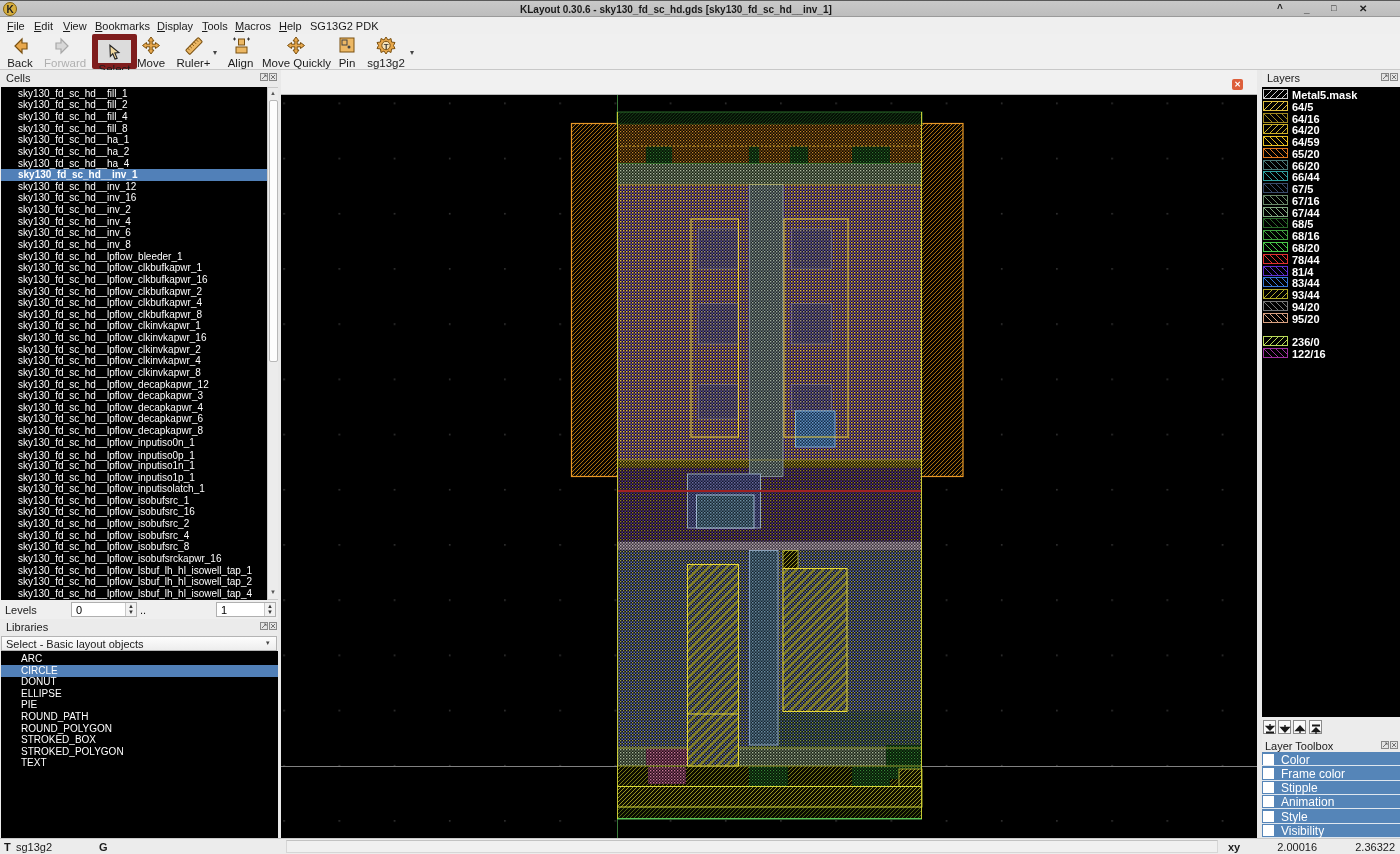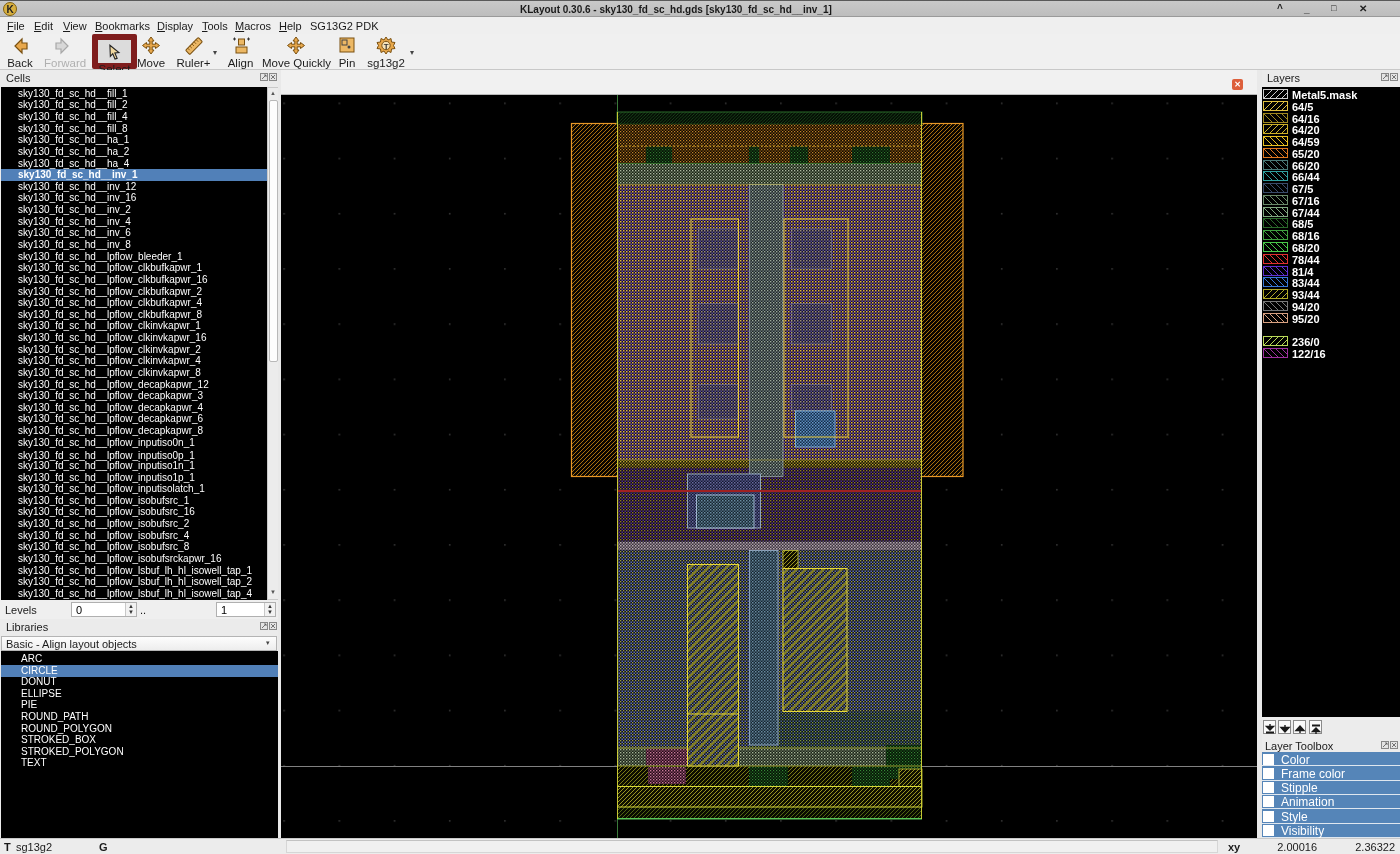--- a/index.html
+++ b/index.html
@@ -310,21 +310,21 @@
 <div id="libshdr">
     <span style="position:absolute;left:6px;top:2px">Libraries</span>
   <svg class="hicons" style="left:260px">
       <rect x="0.5" y="0.5" width="7" height="7" fill="#e4e4e4" stroke="#888"></rect>
       <rect x="9.5" y="0.5" width="7" height="7" fill="#e4e4e4" stroke="#888"></rect>
       <path d="M2,6 L6,2 M4,2 L6,2 L6,4" stroke="#555" stroke-width="0.8" fill="none"></path>
       <path d="M11,2 L15,6 M15,2 L11,6" stroke="#555" stroke-width="0.8"></path>
     </svg>
 </div>
 <div id="libcombo">
-    <span style="position:absolute;left:4px;top:1px">Basic - Align layout objects</span>
+    <span style="position:absolute;left:4px;top:1px">Select - Basic layout objects</span>
   <span style="position:absolute;left:264px;top:2px;font-size:7px;color:#444">▾</span>
 </div>
 <div id="libslist">
     <div class="lrow" style="top: 2px;">
       <span>ARC</span>
     </div>
     <div class="lrow sel" style="top: 13.6px;">
       <span>CIRCLE</span>
     </div>
     <div class="lrow" style="top: 25.2px;">

